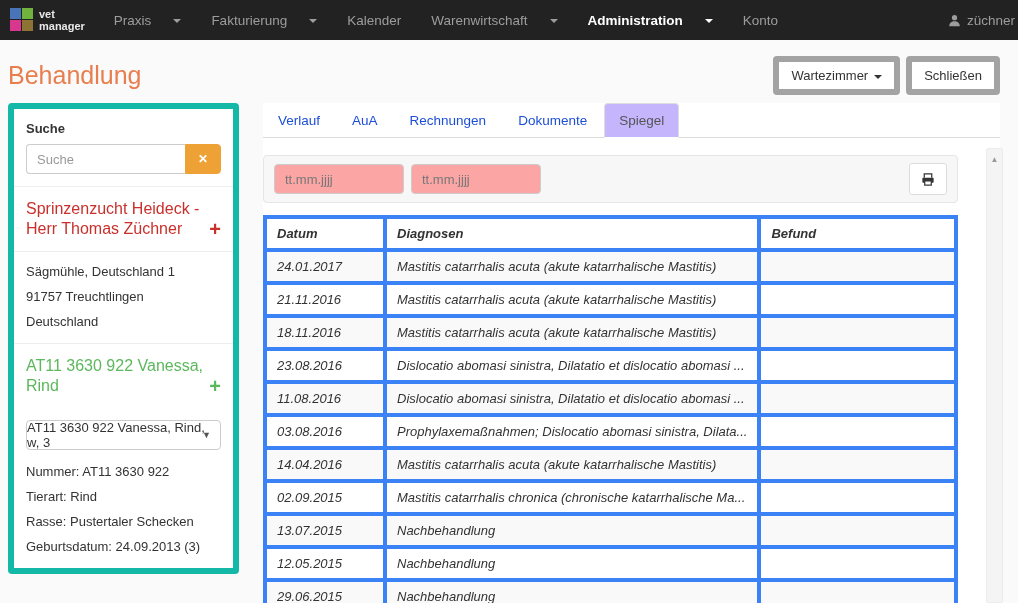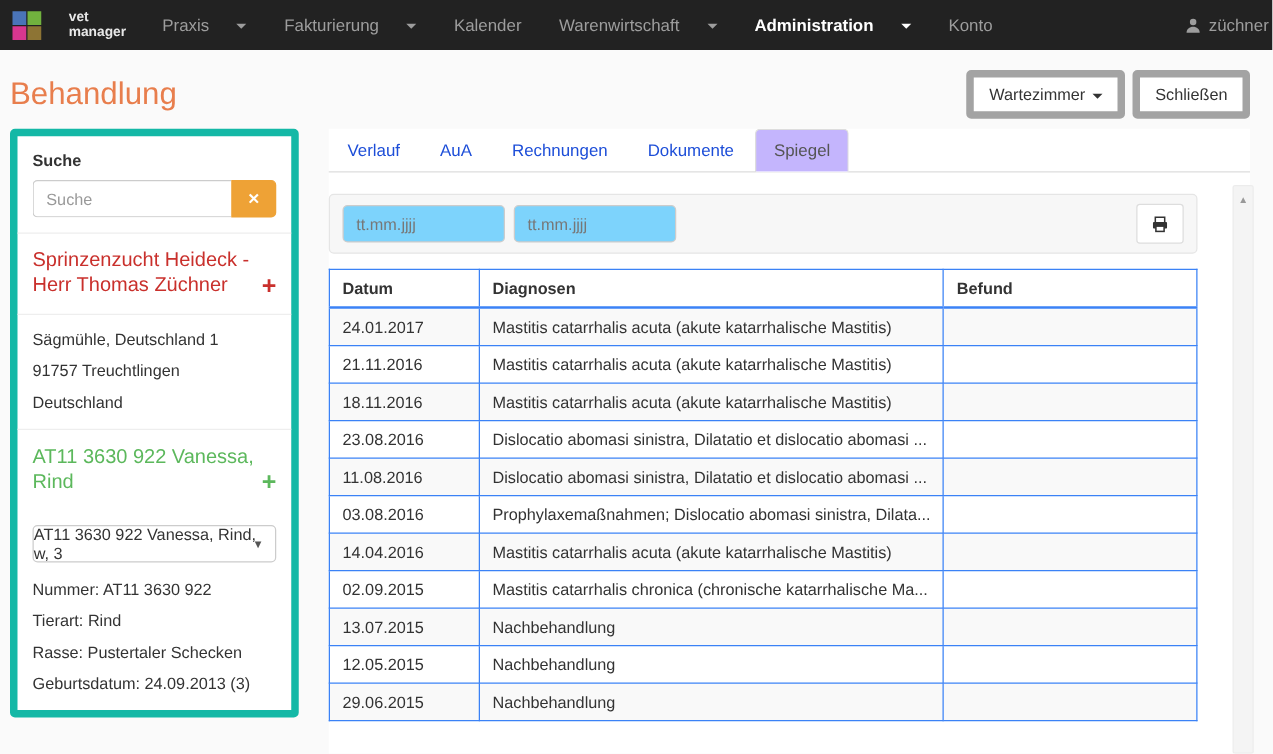--- a/index.html
+++ b/index.html
@@ -10,21 +10,21 @@
     color: #333;
     overflow: hidden;
     position: relative;
     font-size: 13px;
   }
   
   .navbar {
     height: 40px; background: #222222;
     display: flex; align-items: center;
   }
-  .brand { display: flex; align-items: flex-end; gap: 22px; padding: 0 14px 0 10px; cursor: pointer; }
+  .brand { display: flex; align-items: flex-start; gap: 6px; padding: 0 14px 0 10px; cursor: pointer; }
   .logo-grid { display: grid; grid-template-columns: 11px 11px; grid-template-rows: 11px 11px; gap: 1px; }
   .logo-grid i { display: block; }
   .lg-1 { background: #4a74b8; } .lg-2 { background: #71b23e; }
   .lg-3 { background: #d8368f; } .lg-4 { background: #8d7434; }
   .brand-text { color: #e8e8e8; font-size: 11px; line-height: 1.1; font-weight: 600; }
   .brand-text span { display: block; }
   .nav-menu { display: flex; align-items: center; height: 100%; }
   .nav-item {
     color: #9d9d9d; padding: 0 15px; height: 100%;
     display: flex; align-items: center; gap: 22px; font-size: 13.5px; cursor: pointer;
@@ -95,36 +95,36 @@
     border: 1px solid transparent; border-radius: 4px 4px 0 0; margin-bottom: -1px;
     margin-right: 2px; background: transparent;
   }
   .tab.active { color: #555; background: #c4b5fd; border-color: #ddd #ddd #fff; }
   .well {
     margin: 17px 42px 0 0; background: #f7f7f7; border: 1px solid #e5e5e5;
     border-radius: 4px; padding: 7px 10px; display: flex; align-items: center;
   }
   .date-input {
     width: 130px; height: 30px; border: 1px solid #ccc; border-radius: 4px;
-    padding: 0 10px; font-size: 13px; color: #555; background: #7dd3fc;
+    padding: 0 10px; font-size: 13px; color: #555; background: #fca5a5;
     font-family: inherit; outline: none; margin-right: 7px;
   }
   .date-input::placeholder { color: #777; }
   .print-btn {
     margin-left: auto; width: 38px; height: 32px; background: #fff;
     border: 1px solid #ddd; border-radius: 3px; cursor: pointer;
     display: flex; align-items: center; justify-content: center;
   }
   .data-table {
     border-collapse: collapse; margin-top: 12px; width: 695px;
     font-size: 13px; color: #333; background: #fff;
   }
   .data-table th, .data-table td {
-    border: 1px solid #3b82f6; padding: 7px 10px; text-align: left;
-    white-space: nowrap; overflow: hidden;
+    border: 4px solid #3b82f6; padding: 7px 10px; text-align: left;
+    white-space: nowrap; overflow: hidden; font-style: italic;
   }
   .data-table th { font-weight: bold; border-bottom-width: 2px; }
   .col-datum { width: 120px; }
   .col-diag  { width: 302px; }
   .data-table tbody tr:nth-child(odd) { background: #f9f9f9; }
   
   .scrollbar {
     position: absolute; right: 15px; top: 148px; bottom: 0; width: 17px;
     background: #f4f4f4; border: 1px solid #ececec; border-radius: 2px;
     display: flex; justify-content: center; cursor: pointer;

